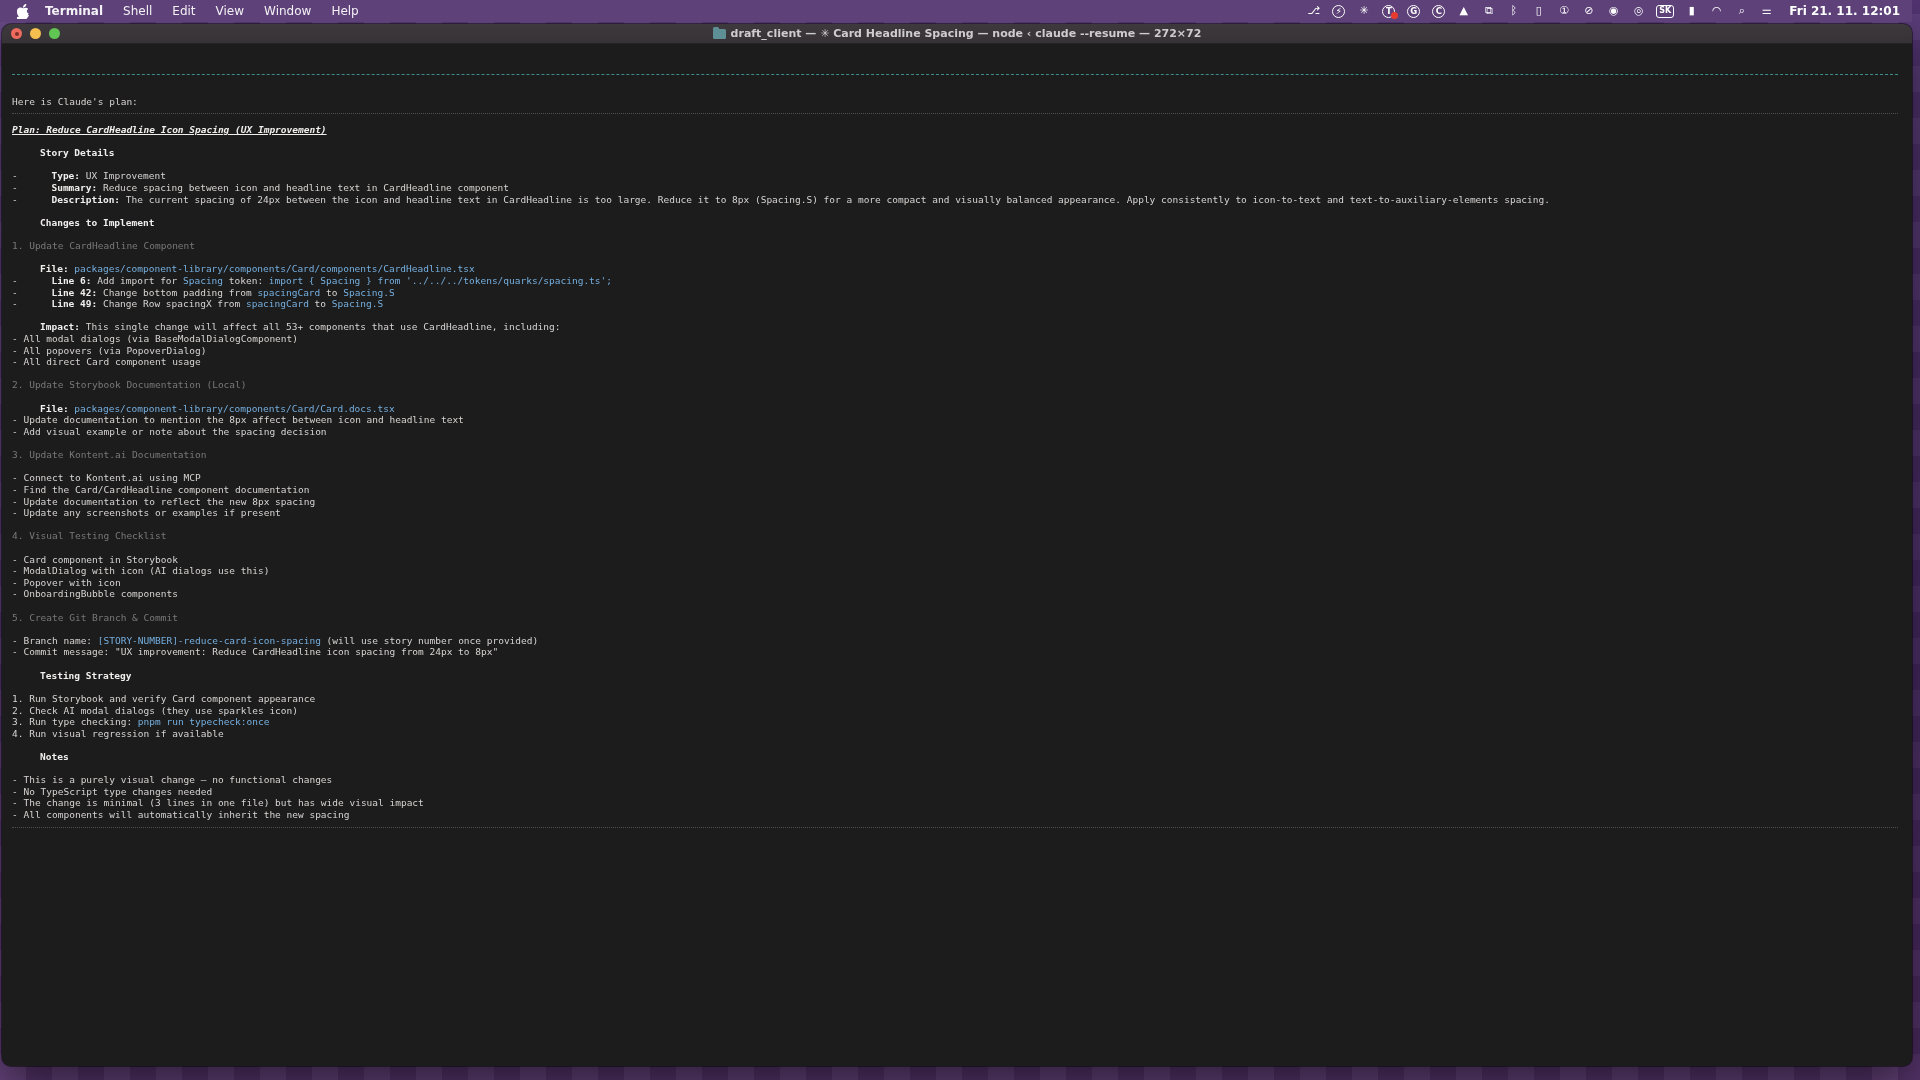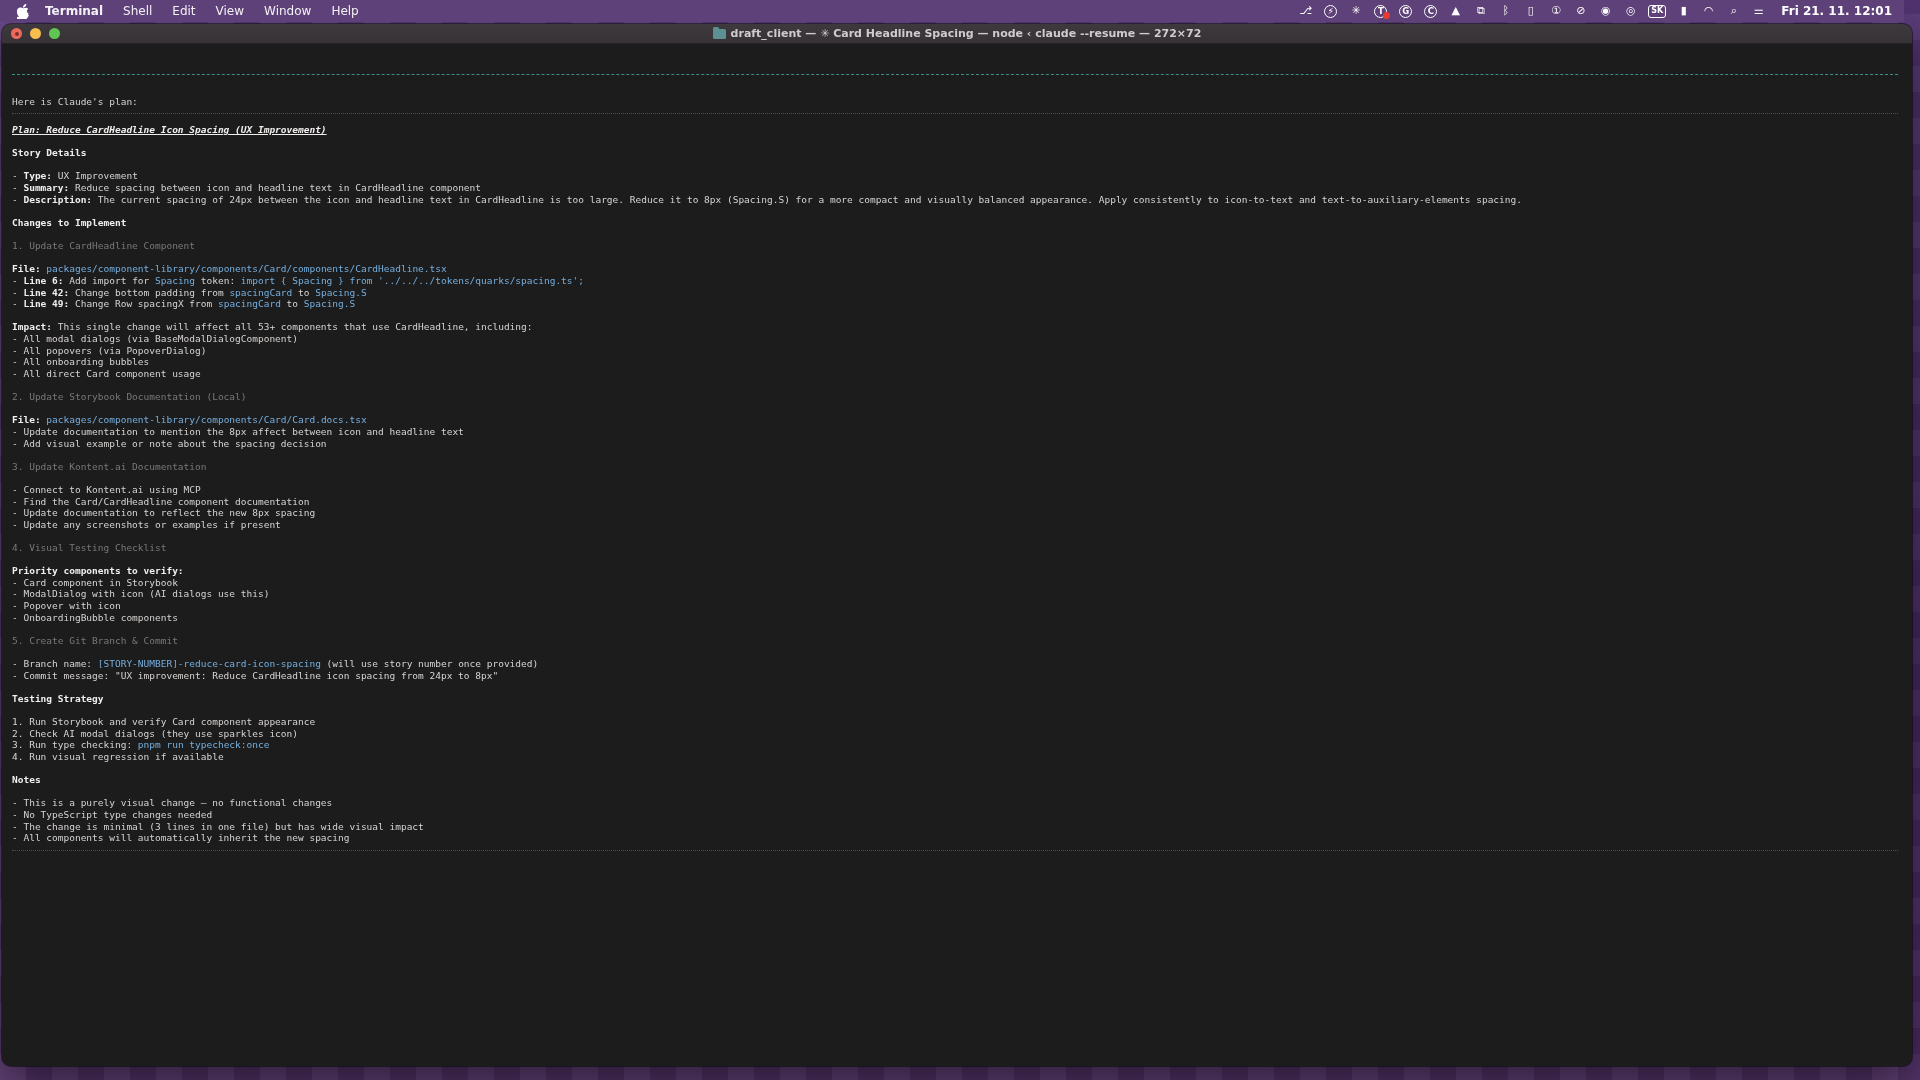--- a/index.html
+++ b/index.html
@@ -10,21 +10,21 @@
   .desktop {
     position:absolute; inset:0;
     background:
       repeating-linear-gradient(90deg, rgba(255,255,255,0.05) 0 26px, rgba(0,0,0,0.07) 26px 52px),
       repeating-linear-gradient(0deg, rgba(255,255,255,0.04) 0 26px, rgba(0,0,0,0.05) 26px 52px),
       linear-gradient(180deg,#5b3a7d 0%,#4e2d6e 60%,#57316f 100%);
   }
 
   
   .menubar {
-    position:absolute; top:0; left:0; right:16px; height:22px;
+    position:absolute; top:0; left:0; right:8px; height:22px;
     background:#5d4178; display:flex; align-items:center;
     color:#f4f1f6; font-size:12px; padding:0 12px; z-index:50;
   }
   .menubar .apple { width:22px; display:flex; align-items:center; justify-content:center; }
   .menu-left { display:flex; align-items:center; gap:2px; }
   .menu-left .mitem { padding:0 9px; height:22px; line-height:22px; }
   .menu-left .mitem.active { font-weight:bold; }
   .menu-right { margin-left:auto; display:flex; align-items:center; gap:4px; }
   .stat { min-width:21px; height:22px; line-height:22px; text-align:center; font-size:11px; color:#fff; padding:0 3px; position:relative; display:flex; align-items:center; justify-content:center;}
   .stat.shape-circle .g { border:1px solid #fff; border-radius:50%; width:13px; height:13px; line-height:11px; font-size:8.5px; font-weight:bold; display:inline-block; }
@@ -61,21 +61,21 @@
   
   .term {
     flex:1; background:#1d1c1c; padding:12px 10px 0 10px;
     font-family:"DejaVu Sans Mono", monospace; font-size:9.5px;
     overflow:hidden;
   }
   .row { height:11.62px; line-height:11.62px; white-space:pre; letter-spacing:0; }
   .row.hr-teal { border-top:1px dashed #3c8c88; height:10.62px; margin-top:6px; margin-right:4px; }
   .row.hr-grey { border-top:1px dotted #4f4f4f; height:10.62px; margin-top:6px; margin-right:4px; }
   .s-w { color:#d6d4d2; }
-  .s-b { color:#f0efee; font-weight:bold; }
+  .s-b { color:#f0efee; font-weight:bold;margin-left:28px; }
   .s-g { color:#787878; }
   .s-u { color:#74aede;margin-top:23px; }
   .s-t { color:#57b2ae; font-weight:bold; }
   .s-i { color:#f0efee; font-weight:bold; font-style:italic; text-decoration:underline; }
 </style>
 </head>
 <body>
 
 <div class="desktop"></div>
 
@@ -191,39 +191,37 @@
       <div class="row"><span class="s-g">1. Update CardHeadline Component</span></div>
       <div class="row">&nbsp;</div>
       <div class="row"><span class="s-b">File:</span><span class="s-w"> </span><span class="s-u">packages/component-library/components/Card/components/CardHeadline.tsx</span></div>
       <div class="row"><span class="s-w">- </span><span class="s-b">Line 6:</span><span class="s-w"> Add import for </span><span class="s-u">Spacing</span><span class="s-w"> token: </span><span class="s-u">import { Spacing } from '../../../tokens/quarks/spacing.ts';</span></div>
       <div class="row"><span class="s-w">- </span><span class="s-b">Line 42:</span><span class="s-w"> Change bottom padding from </span><span class="s-u">spacingCard</span><span class="s-w"> to </span><span class="s-u">Spacing.S</span></div>
       <div class="row"><span class="s-w">- </span><span class="s-b">Line 49:</span><span class="s-w"> Change Row spacingX from </span><span class="s-u">spacingCard</span><span class="s-w"> to </span><span class="s-u">Spacing.S</span></div>
       <div class="row">&nbsp;</div>
       <div class="row"><span class="s-b">Impact:</span><span class="s-w"> This single change will affect all 53+ components that use CardHeadline, including:</span></div>
       <div class="row"><span class="s-w">- All modal dialogs (via BaseModalDialogComponent)</span></div>
       <div class="row"><span class="s-w">- All popovers (via PopoverDialog)</span></div>
-      <div class="row"><span class="s-w">- All onboarding bubbles</span></div>
       <div class="row"><span class="s-w">- All direct Card component usage</span></div>
       <div class="row">&nbsp;</div>
       <div class="row"><span class="s-g">2. Update Storybook Documentation (Local)</span></div>
       <div class="row">&nbsp;</div>
       <div class="row"><span class="s-b">File:</span><span class="s-w"> </span><span class="s-u">packages/component-library/components/Card/Card.docs.tsx</span></div>
       <div class="row"><span class="s-w">- Update documentation to mention the 8px affect between icon and headline text</span></div>
       <div class="row"><span class="s-w">- Add visual example or note about the spacing decision</span></div>
       <div class="row">&nbsp;</div>
       <div class="row"><span class="s-g">3. Update Kontent.ai Documentation</span></div>
       <div class="row">&nbsp;</div>
       <div class="row"><span class="s-w">- Connect to Kontent.ai using MCP</span></div>
       <div class="row"><span class="s-w">- Find the Card/CardHeadline component documentation</span></div>
       <div class="row"><span class="s-w">- Update documentation to reflect the new 8px spacing</span></div>
       <div class="row"><span class="s-w">- Update any screenshots or examples if present</span></div>
       <div class="row">&nbsp;</div>
       <div class="row"><span class="s-g">4. Visual Testing Checklist</span></div>
       <div class="row">&nbsp;</div>
-      <div class="row"><span class="s-b">Priority components to verify:</span></div>
       <div class="row"><span class="s-w">- Card component in Storybook</span></div>
       <div class="row"><span class="s-w">- ModalDialog with icon (AI dialogs use this)</span></div>
       <div class="row"><span class="s-w">- Popover with icon</span></div>
       <div class="row"><span class="s-w">- OnboardingBubble components</span></div>
       <div class="row">&nbsp;</div>
       <div class="row"><span class="s-g">5. Create Git Branch &amp; Commit</span></div>
       <div class="row">&nbsp;</div>
       <div class="row"><span class="s-w">- Branch name: </span><span class="s-u">[STORY-NUMBER]-reduce-card-icon-spacing</span><span class="s-w"> (will use story number once provided)</span></div>
       <div class="row"><span class="s-w">- Commit message: "UX improvement: Reduce CardHeadline icon spacing from 24px to 8px"</span></div>
       <div class="row">&nbsp;</div>

